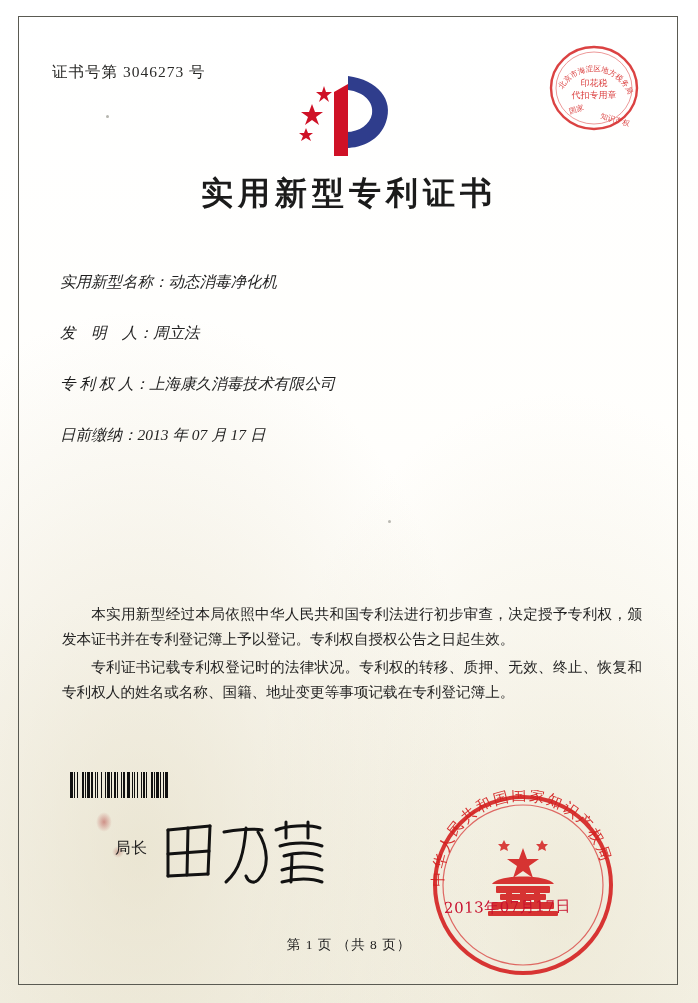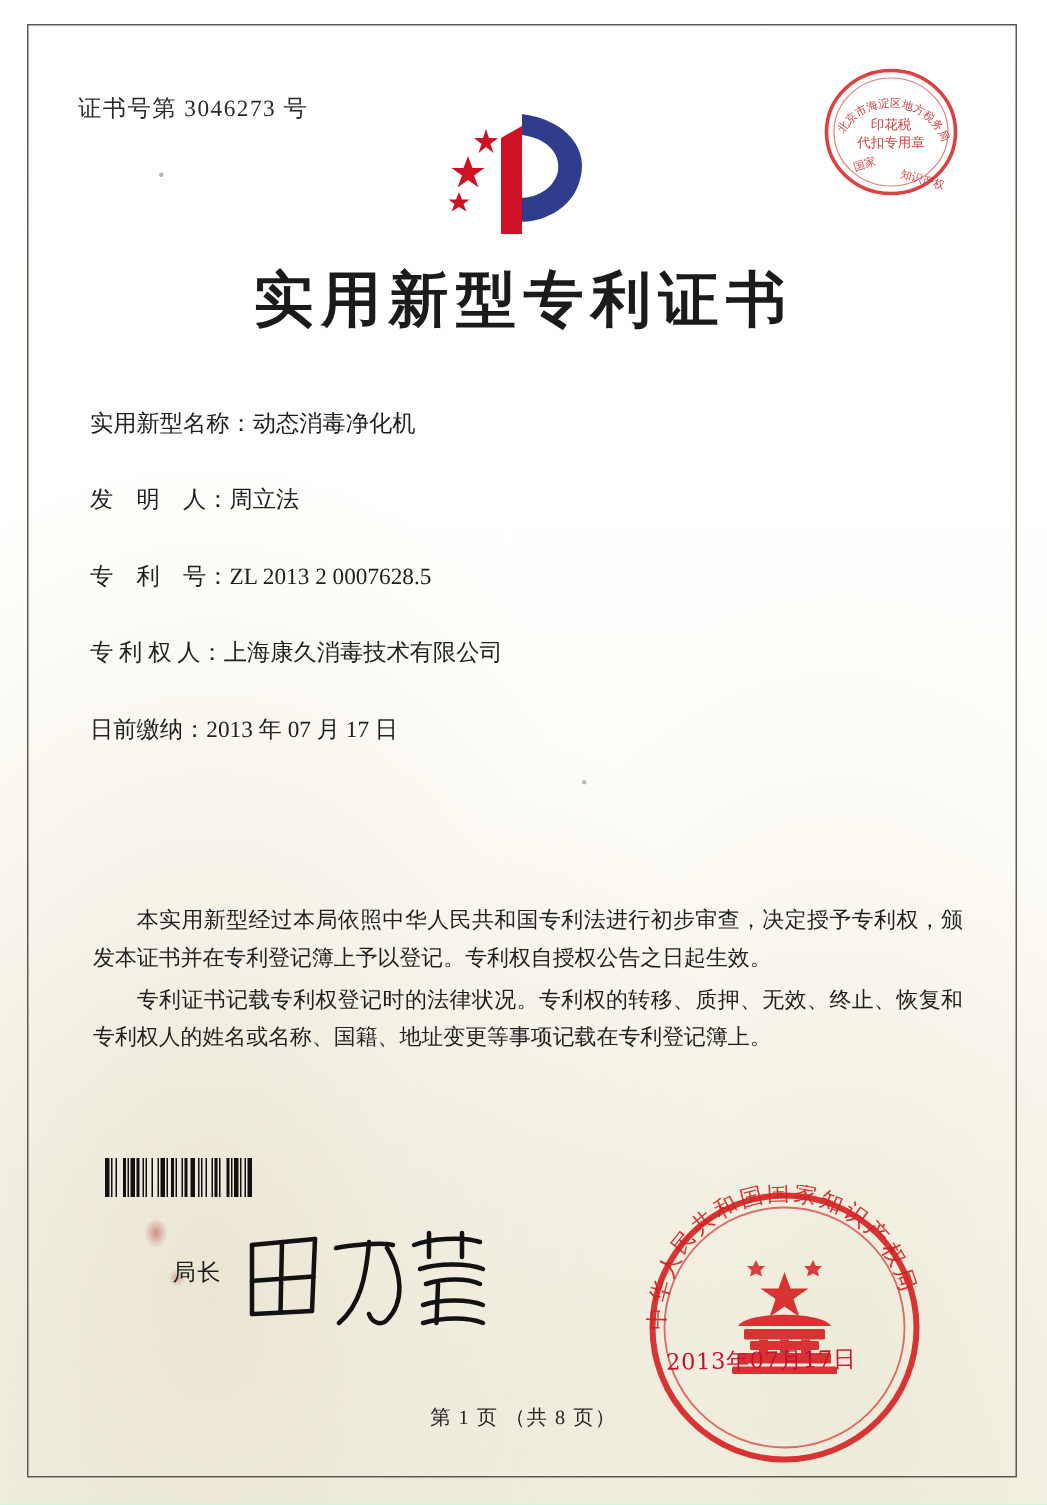--- a/index.html
+++ b/index.html
@@ -65,32 +65,33 @@
     width: 92px;
     height: 92px;
   }
 
   .title {
     position: absolute;
     left: 0;
     right: 0;
     top: 172px;
     text-align: center;
-    font-size: 40px;
+    font-size: 32px;
     font-weight: bold;
     letter-spacing: 5px;
     color: #1b1b1b;
     font-family: "DejaVu Serif", "Liberation Serif", serif;
   }
 
   .fields {
     position: absolute;
     left: 60px;
     top: 272px;
     width: 580px;
+    font-style: italic;
   }
   .field-row {
     font-size: 15.5px;
     color: #1f1f1f;
     margin-bottom: 30px;
     white-space: nowrap;
   }
   .field-label {
     display: inline-block;
   }
@@ -258,23 +259,20 @@
   <div class="title">实用新型专利证书</div>
 
   <div class="fields">
     <div class="field-row">
       <span class="field-label">实用新型名称：</span><span class="field-value">动态消毒净化机</span>
     </div>
     <div class="field-row">
       <span class="field-label">发　明　人：</span><span class="field-value">周立法</span>
     </div>
     <div class="field-row">
-      <span class="field-label">专　利　号：</span><span class="field-value">ZL 2013 2 0007628.5</span>
-    </div>
-    <div class="field-row">
       <span class="field-label">专 利 权 人：</span><span class="field-value">上海康久消毒技术有限公司</span>
     </div>
     <div class="field-row">
       <span class="field-label">日前缴纳：</span><span class="field-value">2013 年 07 月 17 日</span>
     </div>
   </div>
 
   <div class="body-text">
     <p>本实用新型经过本局依照中华人民共和国专利法进行初步审查，决定授予专利权，颁发本证书并在专利登记簿上予以登记。专利权自授权公告之日起生效。</p>
     <p>专利证书记载专利权登记时的法律状况。专利权的转移、质押、无效、终止、恢复和专利权人的姓名或名称、国籍、地址变更等事项记载在专利登记簿上。</p>

